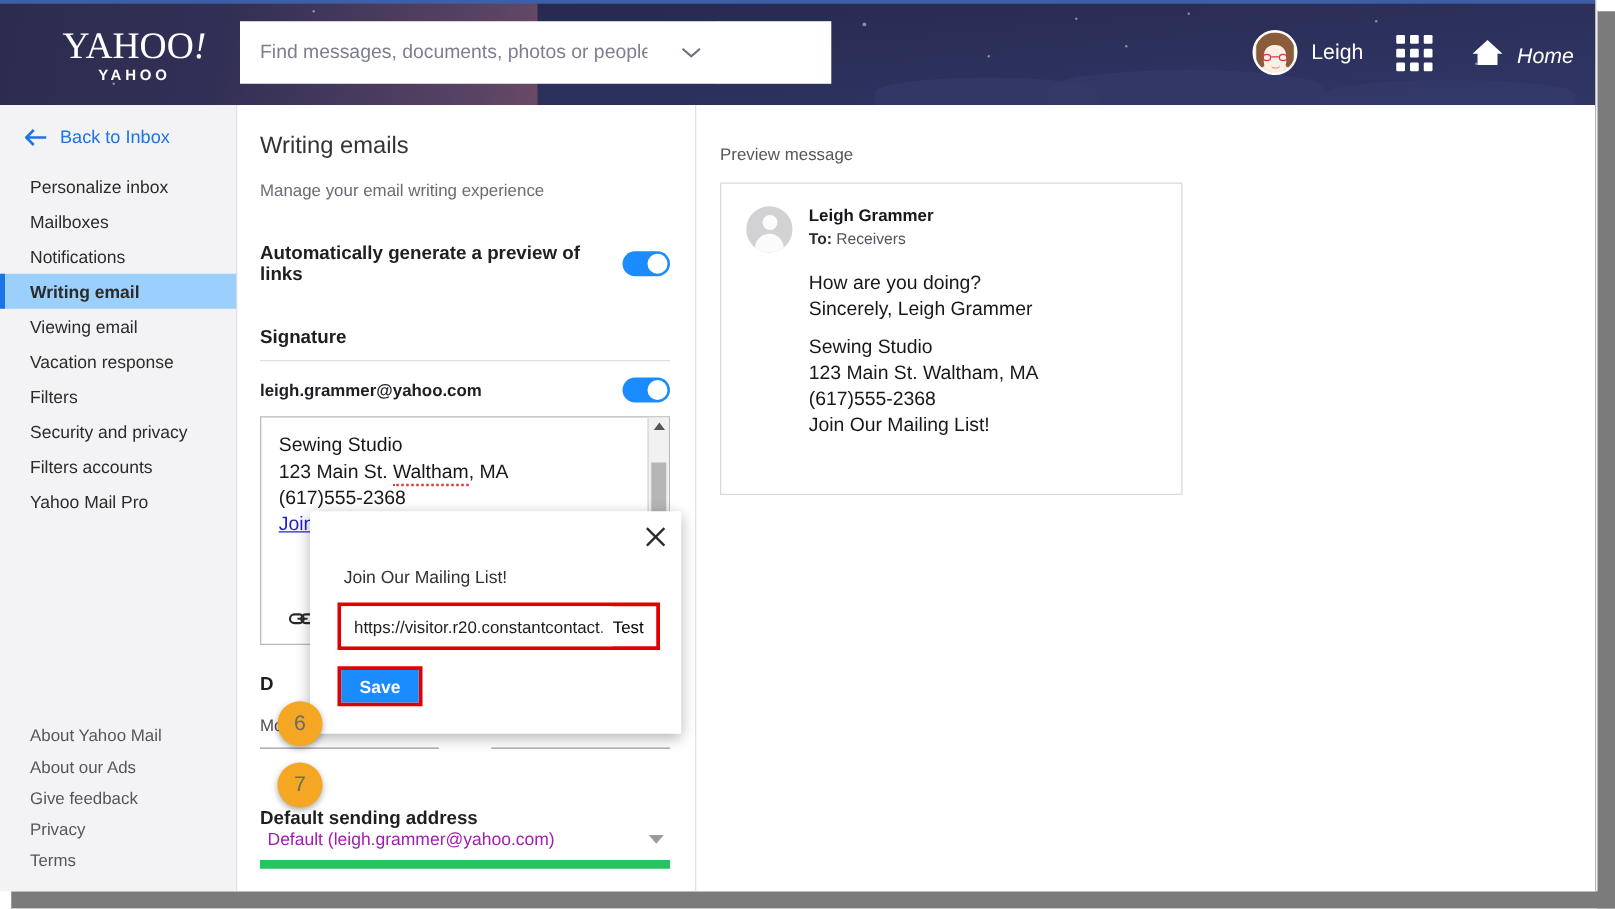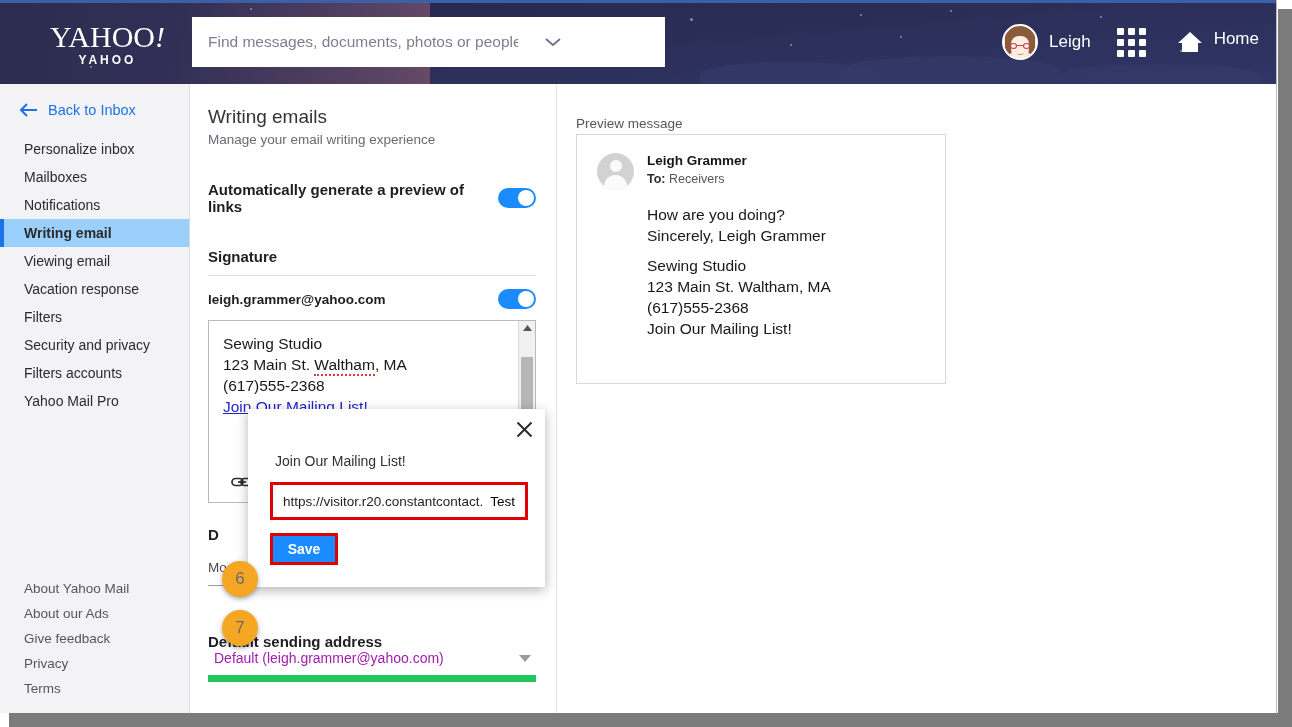--- a/index.html
+++ b/index.html
@@ -152,21 +152,21 @@
   #avatar .gbridge { position:absolute; left:7px; top:2px; width:6px; height:1.4px; background:#d6354e; }
   #avatar .mouth { position:absolute; left:13px; top:26px; width:7px; height:3px; border-bottom:1.5px solid #c28b7a; border-radius:0 0 6px 6px;}
   #user-name {
     color: #ffffff; font-size: 17px; margin-left: 11px; margin-right: 26px;
   }
   #apps-grid {
     display: grid; grid-template-columns: repeat(3, 7px); gap: 4px;
     margin-right: 30px; cursor: pointer;
   }
   #apps-grid i { width: 7px; height: 7px; background: #fff; border-radius: 1px; display:block; }
-  #home-link { display: flex; align-items: flex-start; cursor: pointer; }
+  #home-link { display: flex; align-items: flex-end; cursor: pointer; font-style: italic; }
   #home-label { color: #fff; font-size: 17px; margin-left: 10px; }
 
   
   #body-area {
     position: absolute; left: 0; top: 84px;
     width: 1277px; height: 629px;
     background: #ffffff;
   }
 
   
@@ -206,21 +206,21 @@
   
   #main {
     position: absolute; left: 190px; top: 0;
     width: 367px; height: 629px;
     background: #ffffff;
     border-right: 1px solid #e2e2e4;
     padding: 22px 20px 0 18px;
     overflow: hidden;
   }
   #page-title { font-size: 19px; color: #333338; font-weight: 400; }
-  #page-sub { font-size: 13.5px; color: #6a6a73; margin-top: 4px; }
+  #page-sub { font-size: 13.5px; color: #6a6a73; margin-top: 17px; }
 
   .setting-row {
     display: flex; align-items: center; justify-content: space-between;
     margin-top: 34px;
   }
   .setting-label { font-size: 15px; font-weight: 700; color: #1e1e23; }
   .toggle {
     width: 38px; height: 20px; border-radius: 10px; background: #1a8cff;
     position: relative; cursor: pointer; flex: none;
   }
@@ -286,21 +286,21 @@
   }
 
   
   #preview {
     position: absolute; left: 558px; top: 0;
     width: 719px; height: 629px; background: #fff;
     padding: 32px 0 0 18px;
   }
   #preview-label { font-size: 13.5px; color: #55555d; }
   #preview-card {
-    margin-top: 3px; width: 370px; height: 250px;
+    margin-top: 15px; width: 370px; height: 250px;
     border: 1px solid #d8d8db; background: #fff;
     padding: 18px 20px;
   }
   #pv-head { display: flex; gap: 13px; }
   #pv-avatar {
     width: 37px; height: 37px; border-radius: 50%;
     background: #d2d2d4; position: relative; overflow: hidden; flex:none;
   }
   #pv-avatar .h { position:absolute; left:12.5px; top:7px; width:12px; height:12px; border-radius:50%; background:#fbfbfb;}
   #pv-avatar .b { position:absolute; left:7px; top:22px; width:23px; height:16px; border-radius:12px 12px 0 0; background:#fbfbfb;}

